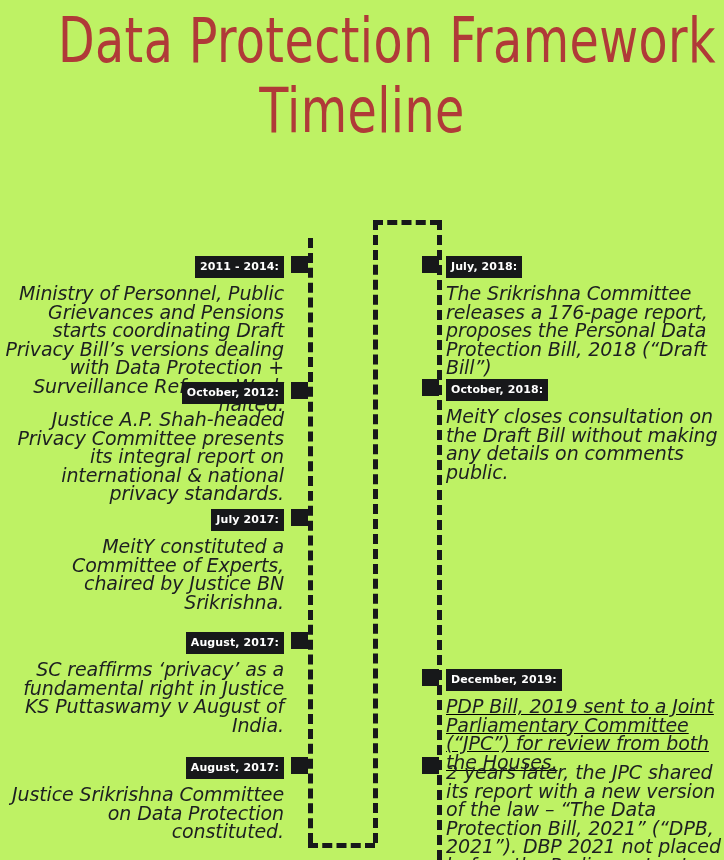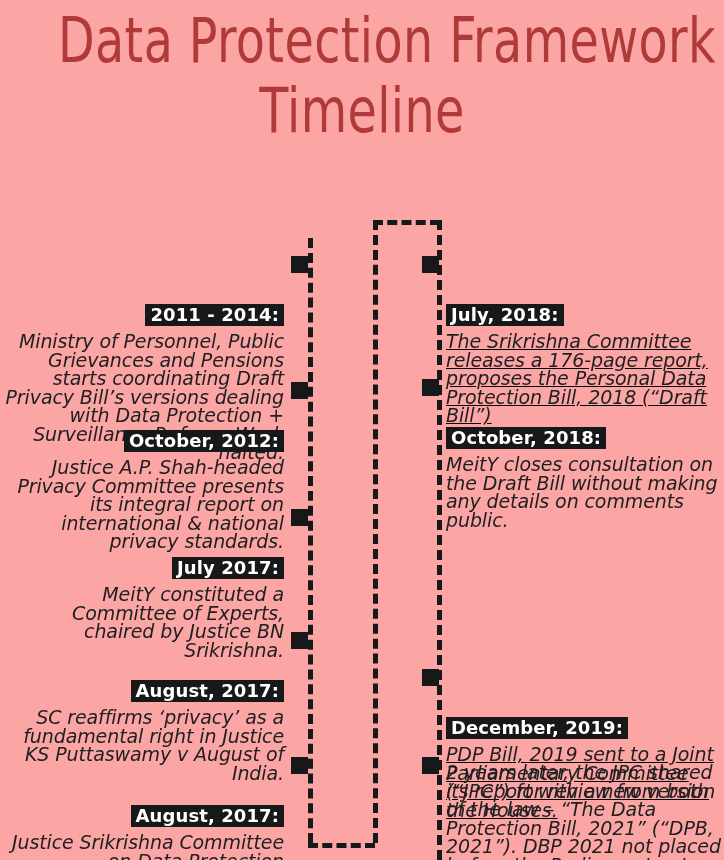--- a/index.html
+++ b/index.html
@@ -11,21 +11,21 @@
     height: 860px;
     background: #eff4f7;
     font-family: "Liberation Sans", sans-serif;
     overflow: hidden;
   }
 
   .poster {
     position: relative;
     width: 724px;
     height: 860px;
-    background: #fca5a5;
+    background: #bef264;
     overflow: hidden;
   }
 
   
   .title {
     position: absolute;
     left: 0;
     top: 6px;
     width: 724px;
     text-align: center;
@@ -82,27 +82,26 @@
     top: 0;
   }
   .event.left  .marker { right: -24px; }
   .event.right .marker { left: -24px; }
 
   .badge {
     display: inline-block;
     background: #17181a;
     color: #ffffff;
     font-family: "DejaVu Sans", "Liberation Sans", sans-serif;
-    font-size: 18px;
+    font-size: 11px;
     font-weight: bold;
     line-height: 19px;
     padding: 1px 5px 2px 5px;
     letter-spacing: 0.1px;
     white-space: nowrap;
-    margin-top: 48px;
   }
 
   .desc {
     margin-top: 6px;
     color: #1d1f21;
     font-family: "DejaVu Sans", "Liberation Sans", sans-serif;
     font-style: italic;
     font-size: 19px;
     line-height: 18.5px;
     letter-spacing: -0.1px;
@@ -152,21 +151,21 @@
     <div class="badge">August, 2017:</div>
     <div class="desc">SC reaffirms ‘privacy’ as a fundamental right in Justice KS Puttaswamy v August of India.</div>
   </div>
 
   <div class="event left" style="top:757px;">
     <div class="marker"></div>
     <div class="badge">August, 2017:</div>
     <div class="desc">Justice Srikrishna Committee on Data Protection constituted.</div>
   </div>
 
-  <div class="event right" style="top:256px;text-decoration:underline;">
+  <div class="event right" style="top:256px;">
     <div class="marker"></div>
     <div class="badge">July, 2018:</div>
     <div class="desc">The Srikrishna Committee releases a 176-page report, proposes the Personal Data Protection Bill, 2018 (“Draft Bill”)</div>
   </div>
 
   <div class="event right" style="top:379px;">
     <div class="marker"></div>
     <div class="badge">October, 2018:</div>
     <div class="desc">MeitY closes consultation on the Draft Bill without making any details on comments public.</div>
   </div>

